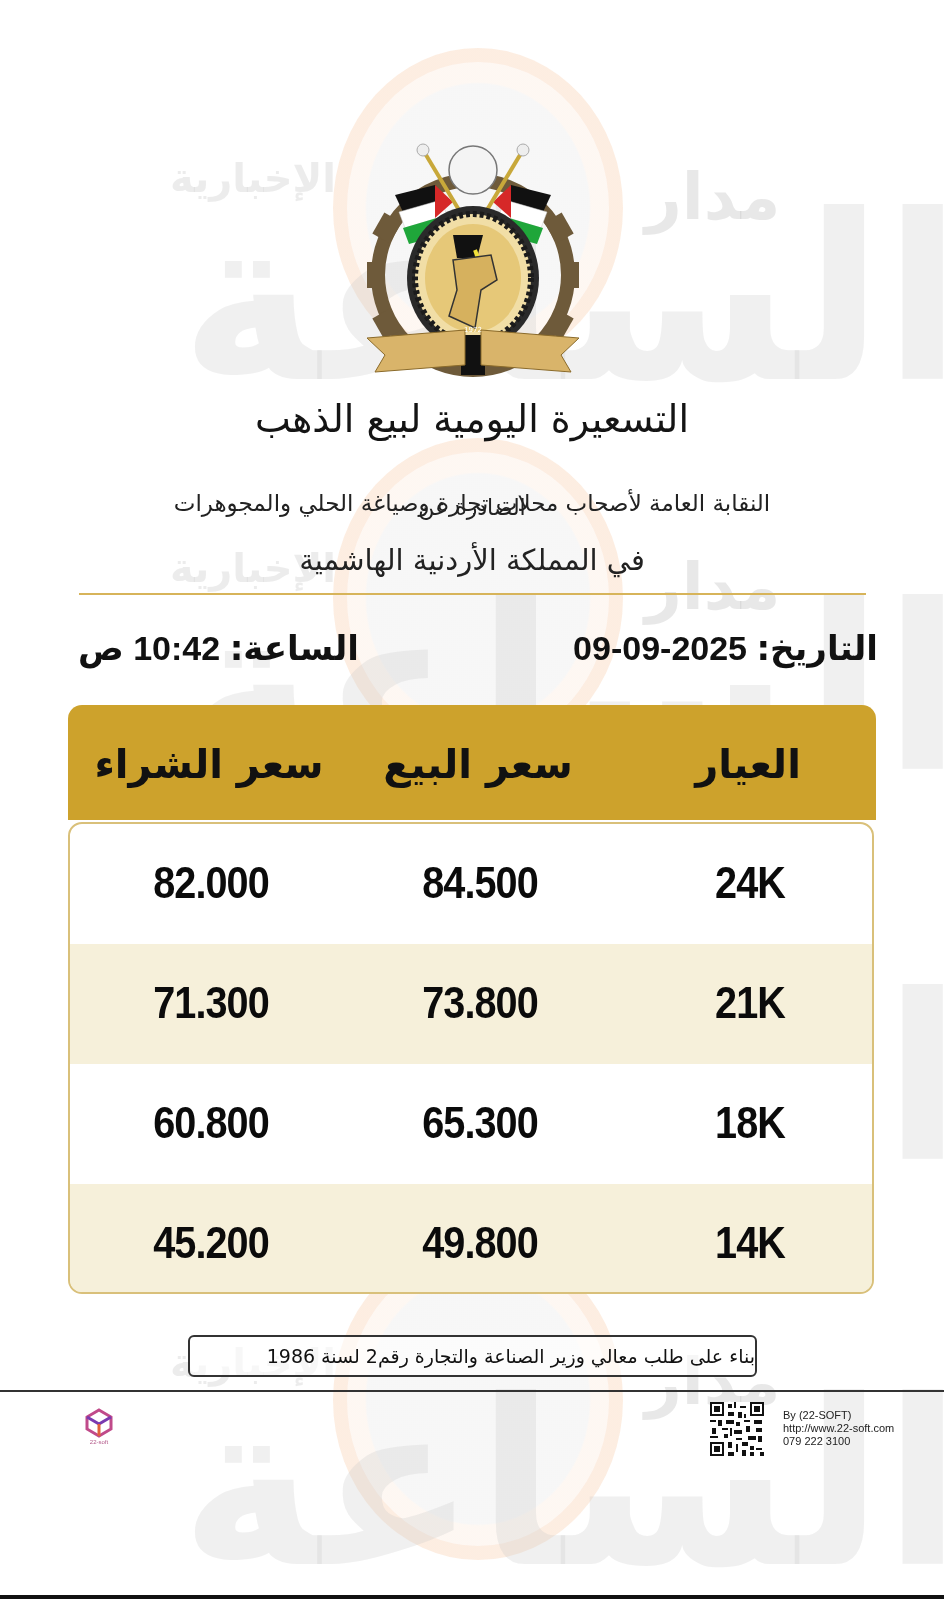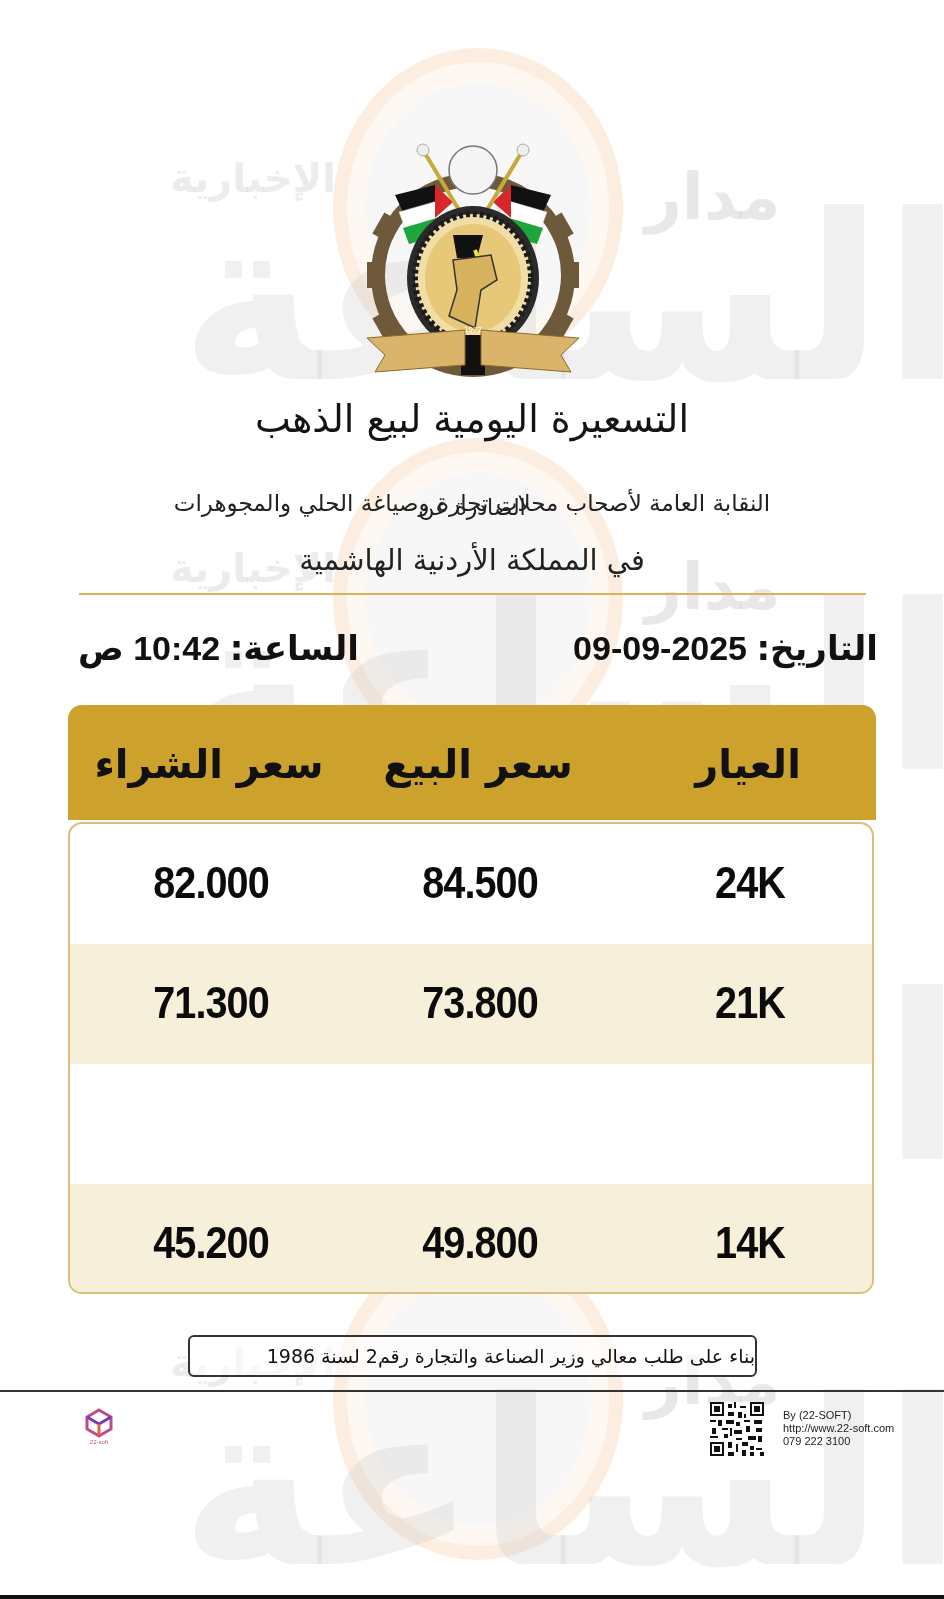--- a/index.html
+++ b/index.html
@@ -191,20 +191,25 @@
 <div class="tbody">
   <div class="row" style="top:0;">
     <div class="cell c-buy">82.000</div>
     <div class="cell c-sell">84.500</div>
     <div class="cell c-karat">24K</div>
   </div>
   <div class="row alt" style="top:120px;">
     <div class="cell c-buy">71.300</div>
     <div class="cell c-sell">73.800</div>
     <div class="cell c-karat">21K</div>
+  </div>
+  <div class="row" style="top:240px;">
+    <div class="cell c-buy">60.800</div>
+    <div class="cell c-sell">65.300</div>
+    <div class="cell c-karat">18K</div>
   </div>
   <div class="row alt" style="top:360px;">
     <div class="cell c-buy">45.200</div>
     <div class="cell c-sell">49.800</div>
     <div class="cell c-karat">14K</div>
   </div>
 </div>
 
 <div class="note">بناء على طلب معالي وزير الصناعة والتجارة رقم2 لسنة 1986</div>
 <div class="divider"></div>

